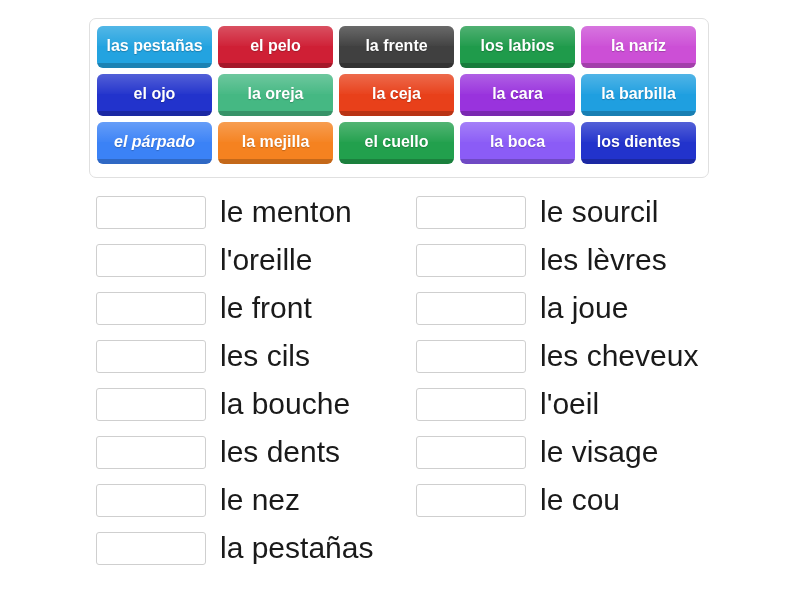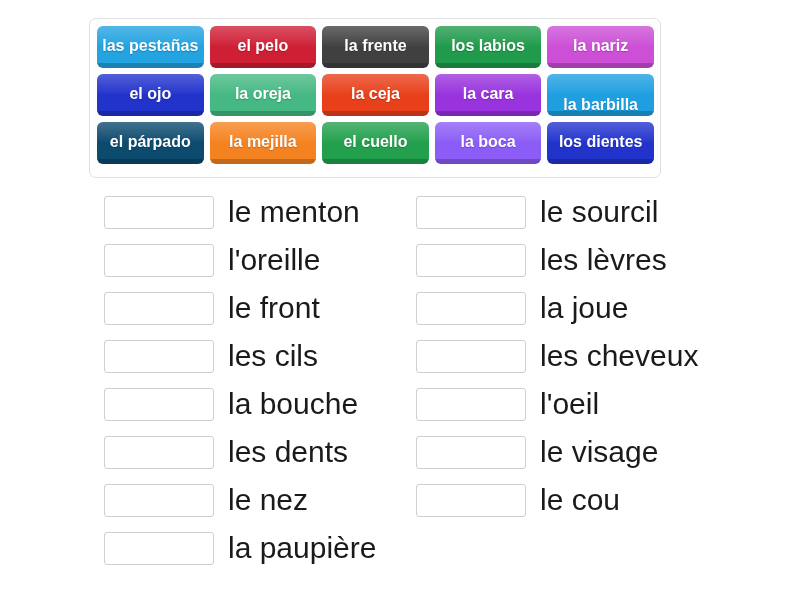--- a/index.html
+++ b/index.html
@@ -18,21 +18,21 @@
     width: 800px;
     height: 600px;
     background: #ffffff;
   }
 
   
   .tile-bank {
     position: absolute;
     left: 89px;
     top: 18px;
-    width: 572px;
+    width: 620px;
     height: 160px;
     box-sizing: border-box;
     border: 1px solid #e0e0e0;
     border-radius: 7px;
     background: #ffffff;
     padding: 7px 6px 21px 7px;
   }
 
   .tile-row {
     display: flex;
@@ -94,21 +94,21 @@
     left: 88px;
     top: 188px;
     width: 660px;
   }
 
   .answer-col {
     position: absolute;
     top: 0;
     width: 330px;
   }
-  .answer-col.left  { left: 16px; }
+  .answer-col.left  { left: 8px; }
   .answer-col.right { left: 328px; }
 
   .answer-row {
     display: flex;
     align-items: center;
     height: 48px;
   }
 
   .drop-box {
     width: 110px;
@@ -159,26 +159,26 @@
         </div>
         <div class="tile" style="background: rgb(69, 184, 131);">
           <span>la oreja</span>
         </div>
         <div class="tile" style="background: rgb(232, 64, 26);">
           <span>la ceja</span>
         </div>
         <div class="tile" style="background: rgb(153, 51, 221);">
           <span>la cara</span>
         </div>
-        <div class="tile" style="background: rgb(31, 159, 224); align-items: flex-end;">
+        <div class="tile" style="background: rgb(31, 159, 224);">
           <span>la barbilla</span>
         </div>
       </div>
     <div class="tile-row">
-        <div class="tile" style="background: #0c4a6e;">
+        <div class="tile" style="background: #3b82f6; font-style: italic;">
           <span>el párpado</span>
         </div>
         <div class="tile" style="background: rgb(245, 130, 32);">
           <span>la mejilla</span>
         </div>
         <div class="tile" style="background: rgb(34, 160, 77);">
           <span>el cuello</span>
         </div>
         <div class="tile" style="background: #8b5cf6;">
           <span>la boca</span>
@@ -214,21 +214,21 @@
         <div class="answer-row">
           <div class="drop-box"></div>
           <div class="answer-label">les dents</div>
         </div>
         <div class="answer-row">
           <div class="drop-box"></div>
           <div class="answer-label">le nez</div>
         </div>
         <div class="answer-row">
           <div class="drop-box"></div>
-          <div class="answer-label">la paupière</div>
+          <div class="answer-label">la pestañas</div>
         </div>
       </div>
     <div class="answer-col right">
         <div class="answer-row">
           <div class="drop-box"></div>
           <div class="answer-label">le sourcil</div>
         </div>
         <div class="answer-row">
           <div class="drop-box"></div>
           <div class="answer-label">les lèvres</div>

